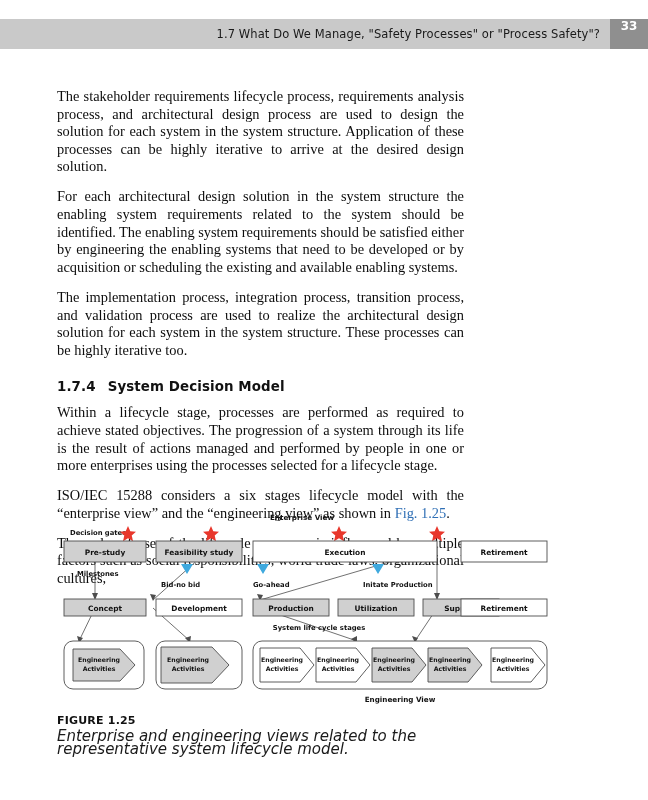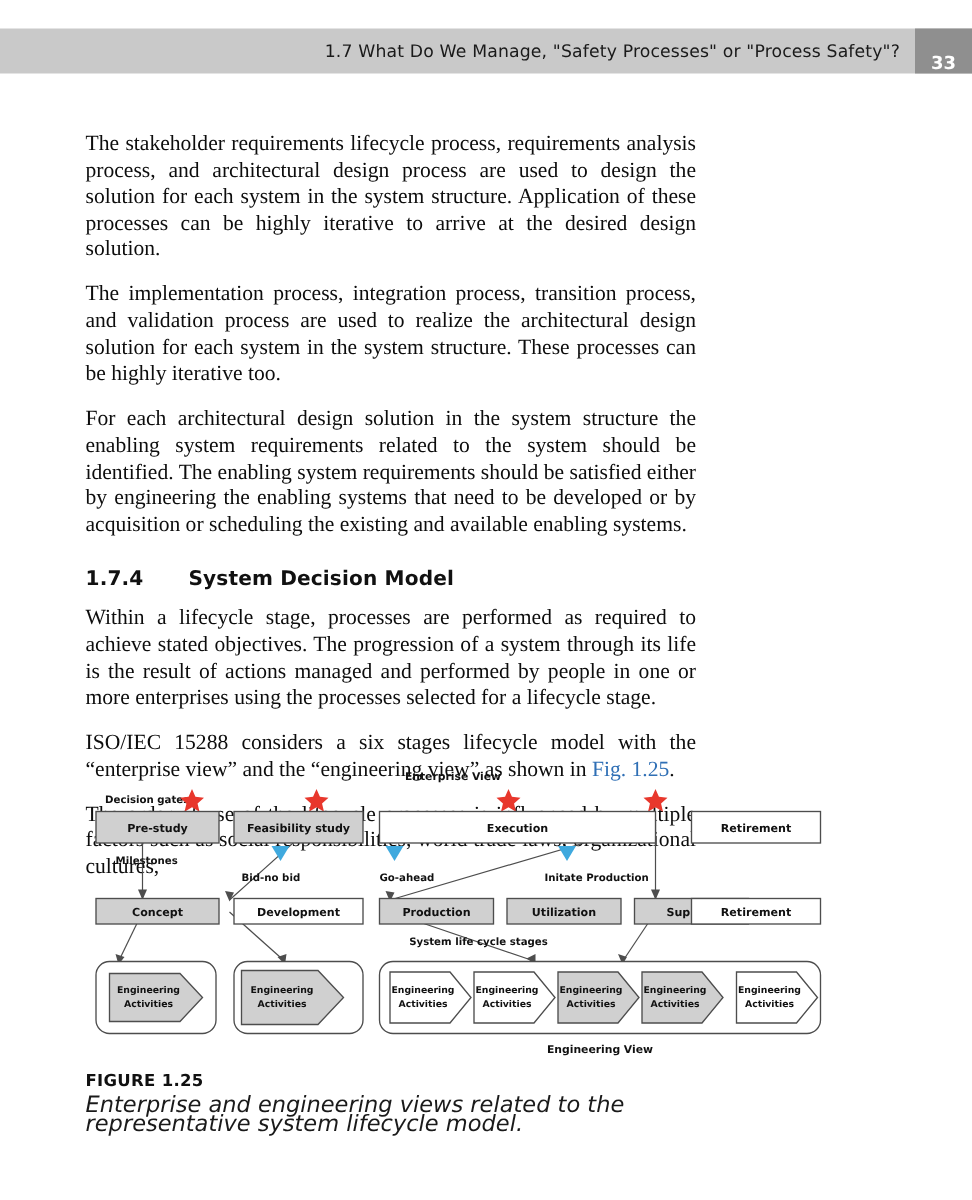--- a/index.html
+++ b/index.html
@@ -14,42 +14,42 @@
     position:absolute;left:0;top:19px;width:648px;height:30px;
     background:#c9c9c9;display:flex;align-items:center;justify-content:flex-end;
   }
   .header-title{
     font-family:"DejaVu Sans", sans-serif;
     font-size:11.5px;color:#1a1a1a;letter-spacing:.1px;
     padding-right:10px;white-space:nowrap;
   }
   .page-num-box{
     width:38px;height:30px;background:#8f8f8f;
-    display:flex;align-items:flex-end;justify-content:center;
+    display:flex;align-items:flex-start;justify-content:center;
   }
   .page-num{
     font-family:"DejaVu Sans", sans-serif;font-weight:bold;
     font-size:12px;color:#ffffff;
   }
   
   .content{position:absolute;left:57px;top:88px;width:407px;}
   p.body{
     margin:0 0 12.5px 0;
     font-size:14.4px;line-height:17.6px;
     text-align:justify;text-justify:inter-word;
     color:#0d0d0d;hyphens:manual;
   }
   p.body:last-child{margin-bottom:0;}
   a.xref{color:#2f6fb5;text-decoration:none;}
   h3.section{
     font-family:"DejaVu Sans", sans-serif;
     font-size:13.4px;font-weight:bold;color:#111;
     margin:20px 0 10px 0;letter-spacing:.1px;
   }
-  h3.section .num{margin-right:30px;}
+  h3.section .num{margin-right:12px;}
   
   .figure-wrap{position:absolute;left:57px;top:508px;width:534px;height:210px;}
   .fig-svg{position:absolute;left:0;top:0;}
   
   .caption-wrap{position:absolute;left:57px;top:714px;width:420px;}
   .fig-label{
     font-family:"DejaVu Sans", sans-serif;font-weight:bold;
     font-size:11px;color:#111;letter-spacing:.2px;margin:0 0 3px 0;
   }
   .fig-caption{
@@ -69,22 +69,22 @@
 <div class="header-bar">
   <span class="header-title">1.7  What Do We Manage, "Safety Processes" or "Process Safety"?</span>
   <div class="page-num-box">
     <span class="page-num">33</span>
   </div>
 </div>
 
 <div class="content">
 
   <p class="body">The stakeholder requirements lifecycle process, requirements analysis process, and architectural design process are used to design the solution for each system in the system structure. Application of these processes can be highly iterative to arrive at the desired design solution.</p>
+  <p class="body">For each architectural design solution in the system structure the enabling system requirements related to the system should be identified. The enabling system requirements should be satisfied either by engineering the enabling systems that need to be developed or by acquisition or scheduling the existing and available enabling systems.</p>
   <p class="body">The implementation process, integration process, transition process, and validation process are used to realize the architectural design solution for each system in the system structure. These processes can be highly iterative too.</p>
-  <p class="body">For each architectural design solution in the system structure the enabling system requirements related to the system should be identified. The enabling system requirements should be satisfied either by engineering the enabling systems that need to be developed or by acquisition or scheduling the existing and available enabling systems.</p>
 
   <h3 class="section">
     <span class="num">1.7.4</span><span>System Decision Model</span>
   </h3>
 
   <p class="body">Within a lifecycle stage, processes are performed as required to achieve stated objectives. The progression of a system through its life is the result of actions managed and performed by people in one or more enterprises using the processes selected for a lifecycle stage.</p>
 
   <p class="body"><span>ISO/IEC 15288 considers a six stages lifecycle model with the “enterprise view” and the “engineering view” as shown in </span><a class="xref" href="#">Fig. 1.25</a><span>.</span></p>
 
   <p class="body">The order of use of the lifecycle processes is influenced by multiple factors such as social responsibilities, world trade laws, organizational cultures,</p>

